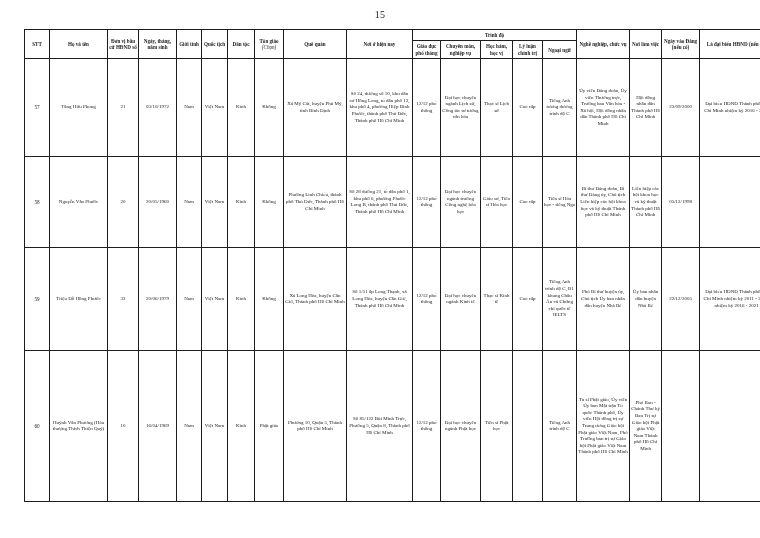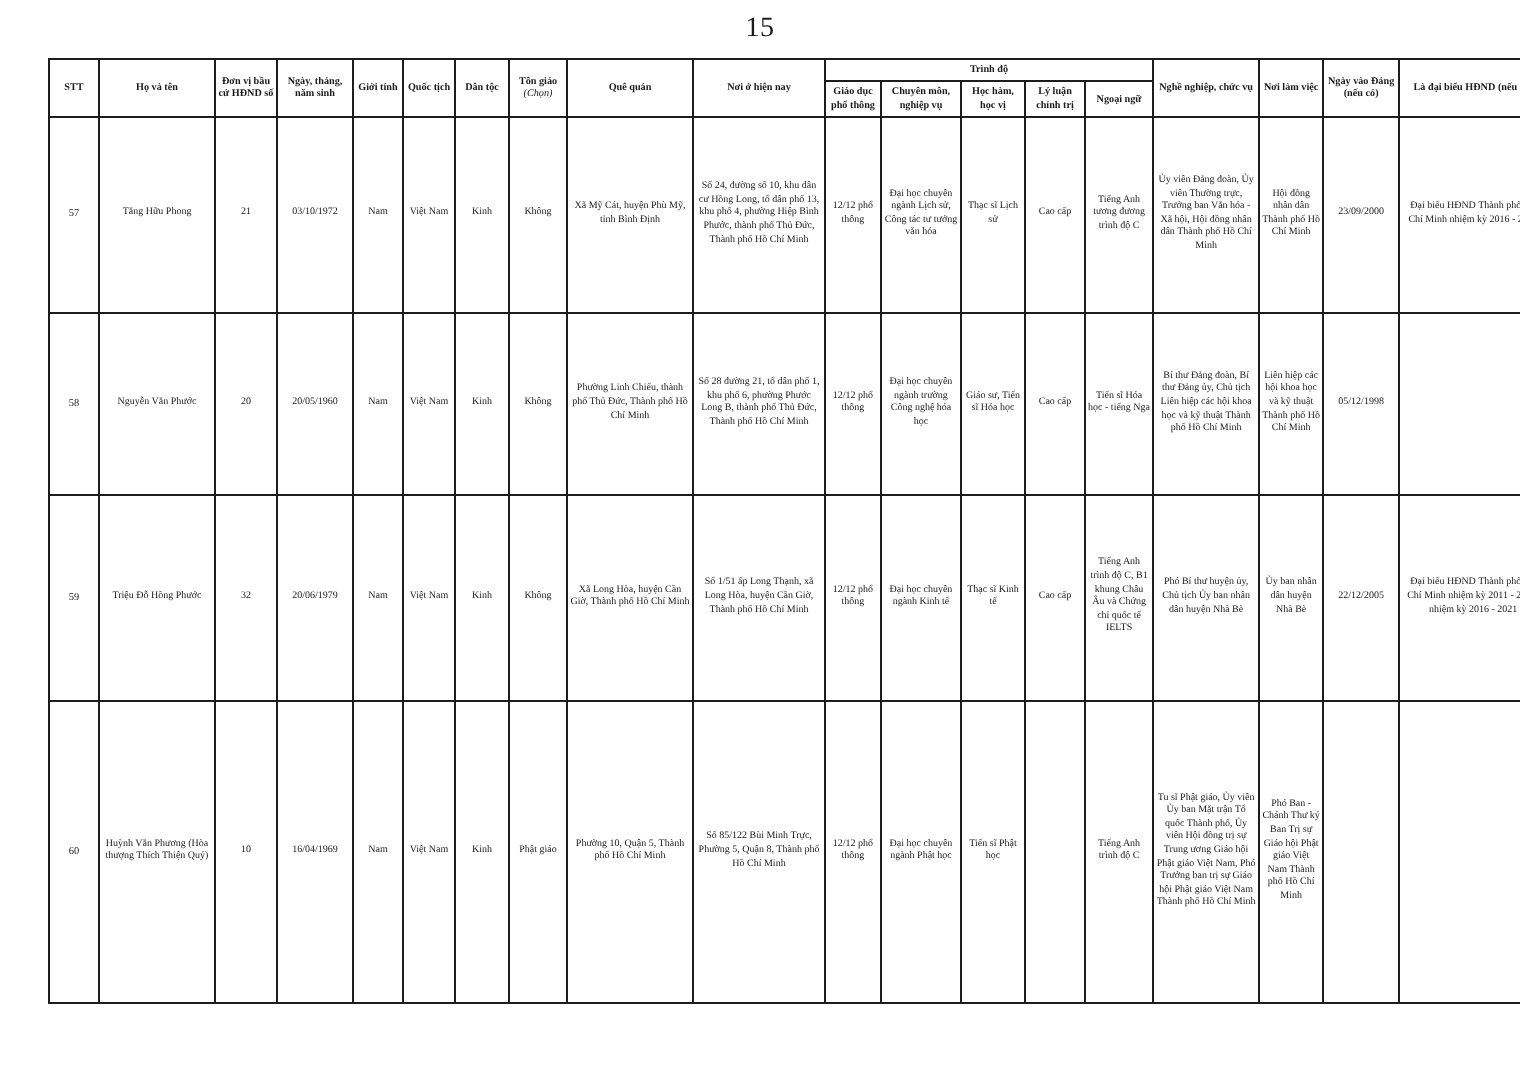--- a/index.html
+++ b/index.html
@@ -16,21 +16,21 @@
   }
   .page {
     position: relative;
     width: 760px;
     height: 538px;
     box-sizing: border-box;
     padding: 0;
   }
   .page-number {
     text-align: center;
-    font-size: 14px;
+    font-size: 10px;
     line-height: 12px;
     padding-top: 9px;
     padding-bottom: 8px;
     letter-spacing: 0.2px;
   }
   .table-wrap {
     padding: 0 22px 0 24px;
   }
   table.reg {
     border-collapse: collapse;

